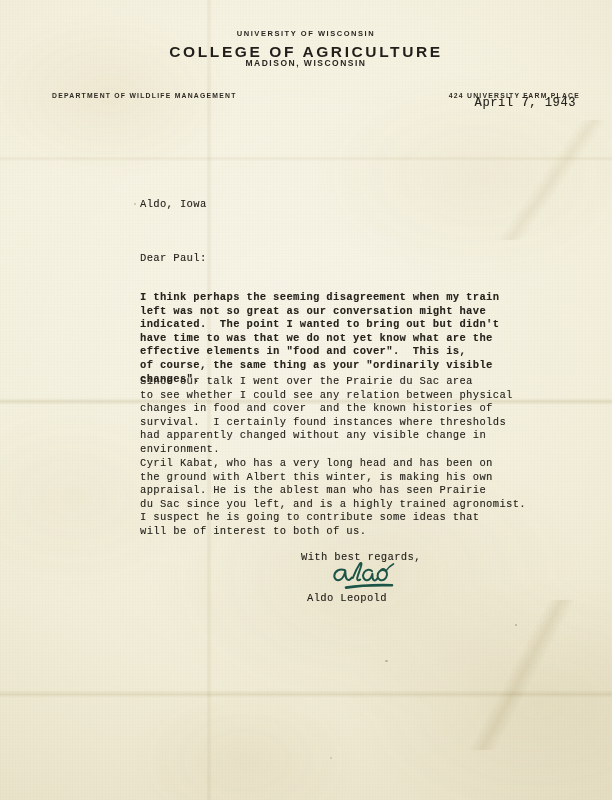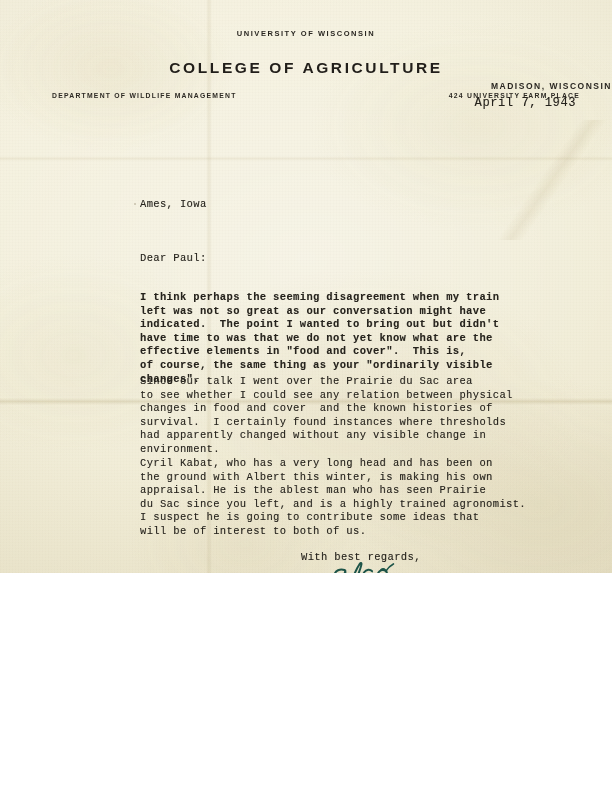--- a/index.html
+++ b/index.html
@@ -4,21 +4,21 @@
 <style>
   html, body {
     margin: 0;
     padding: 0;
     background: #ffffff;
   }
 
   #page {
     position: relative;
     width: 612px;
-    height: 573px;
+    height: 800px;
     overflow: hidden;
     background: #f3efda;
     background-image:
       
       radial-gradient(ellipse 120% 95% at 50% 45%,
         rgba(255,255,255,0.38) 0%,
         rgba(255,255,255,0.10) 45%,
         rgba(196,185,148,0.20) 80%,
         rgba(176,164,126,0.34) 100%),
       linear-gradient(160deg, #f6f2e0 0%, #f2eed9 40%, #efead2 72%, #ebe5cb 100%);
@@ -133,36 +133,35 @@
     color: #2a2722;
   }
   .lh-university {
     font-size: 7.5px;
     font-weight: 700;
     letter-spacing: 1.55px;
     text-transform: uppercase;
     line-height: 1;
   }
   .lh-college {
-    margin-top: 22px;
+    margin-top: 6px;
     font-size: 15.5px;
     font-weight: 700;
     letter-spacing: 2.6px;
     text-transform: uppercase;
     line-height: 1;
     color: #211e1a;
   }
   .lh-city {
-    margin-top: 7px;
+    margin-top: 0;
     font-size: 8.5px;
     font-weight: 700;
     letter-spacing: 1.5px;
     text-transform: uppercase;
     line-height: 1;
-    text-align: right;
   }
 
   .lh-department {
     position: absolute;
     top: 92px;
     left: 52px;
     font-family: "Liberation Sans", "DejaVu Sans", sans-serif;
     font-size: 6.8px;
     font-weight: 700;
     letter-spacing: 1.25px;
@@ -274,21 +273,21 @@
     <div class="lh-city">Madison, Wisconsin</div>
   </div>
 
   <div class="lh-department">Department of Wildlife Management</div>
 
   <div class="lh-address">424 University Farm Place</div>
 
   <div class="tw date">April 7, 1943</div>
 
   <div class="addressee">
-    <div class="tw">Ames, Iowa</div>
+    <div class="tw">Aldo, Iowa</div>
   </div>
 
   <div class="tw salutation">Dear Paul:</div>
 
   <div class="tw para para-1">I think perhaps the seeming disagreement when my train
 left was not so great as our conversation might have
 indicated.  The point I wanted to bring out but didn't
 have time to was that we do not yet know what are the
 effective elements in "food and cover".  This is,
 of course, the same thing as your "ordinarily visible

